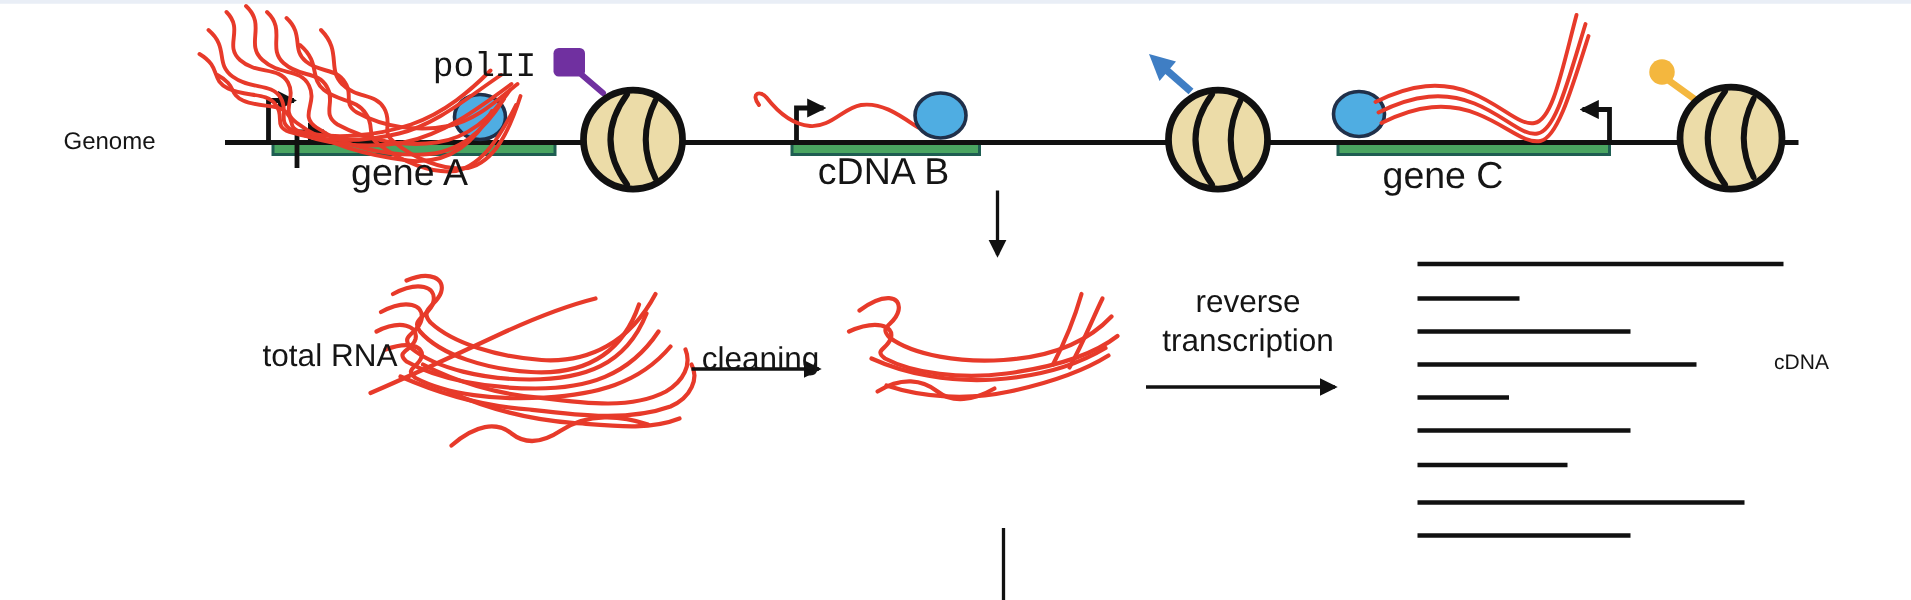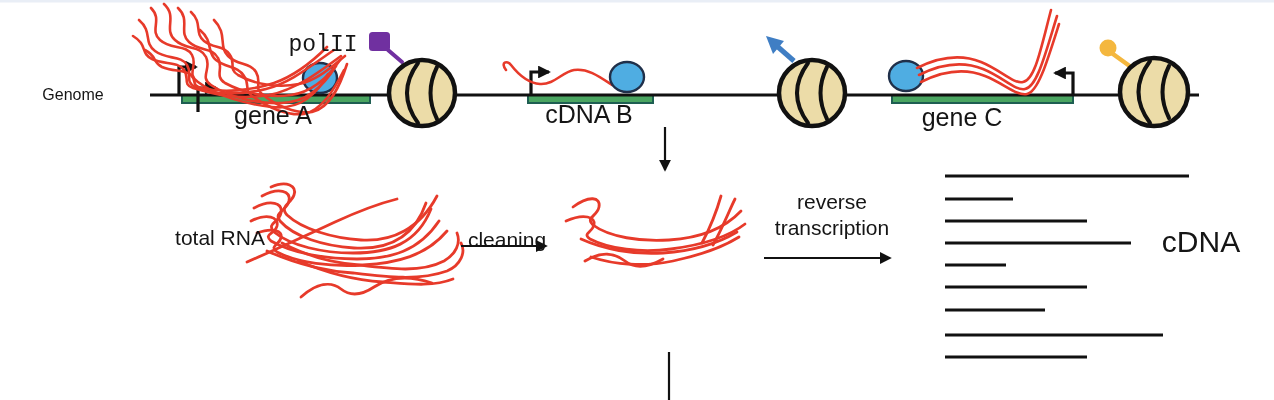--- a/index.html
+++ b/index.html
@@ -16,21 +16,21 @@
     transform:translate(-50%,-50%);
     color:#151515;
     white-space:nowrap;
     font-family:"Liberation Sans", sans-serif;
     line-height:1.25;
   }
   .lbl-genome { font-size:16px; }
   .lbl-gene   { font-size:25px; }
   .lbl-polii  { font-size:23px;font-family:Liberation Mono, monospace; }
   .lbl-step   { font-size:21px; text-align:center; }
-  .lbl-cdna   { font-size:30px; }
+  .lbl-cdna   { font-size:14px; }
   .strand { fill:none; stroke:var(--rna-red,#e73a2a); stroke-width:2.6; stroke-linecap:round; }
   .strand-thick { stroke-width:2.8; }
   .nuc { fill:var(--nucleosome-fill,#ecdca8); stroke:var(--outline-black,#111); stroke-width:4.5; }
   .nuc-arc { fill:none; stroke:var(--outline-black,#111); stroke-width:4; stroke-linecap:round; }
   .genebar { fill:var(--gene-fill,#4aa561); stroke:var(--gene-stroke,#1e5e52); stroke-width:2; }
   .gline { stroke:var(--outline-black,#111); stroke-width:3.2; fill:none; }
   .tss { stroke:var(--outline-black,#111); stroke-width:3.2; fill:none; }
   .thin-arrow { stroke:var(--outline-black,#111); stroke-width:2.2; fill:none; }
   .pol { fill:var(--polymerase-fill,#4fade2); stroke:var(--polymerase-stroke,#1f3042); stroke-width:2.4; }
   .frag { stroke:var(--outline-black,#111); stroke-width:3; stroke-linecap:butt; }

